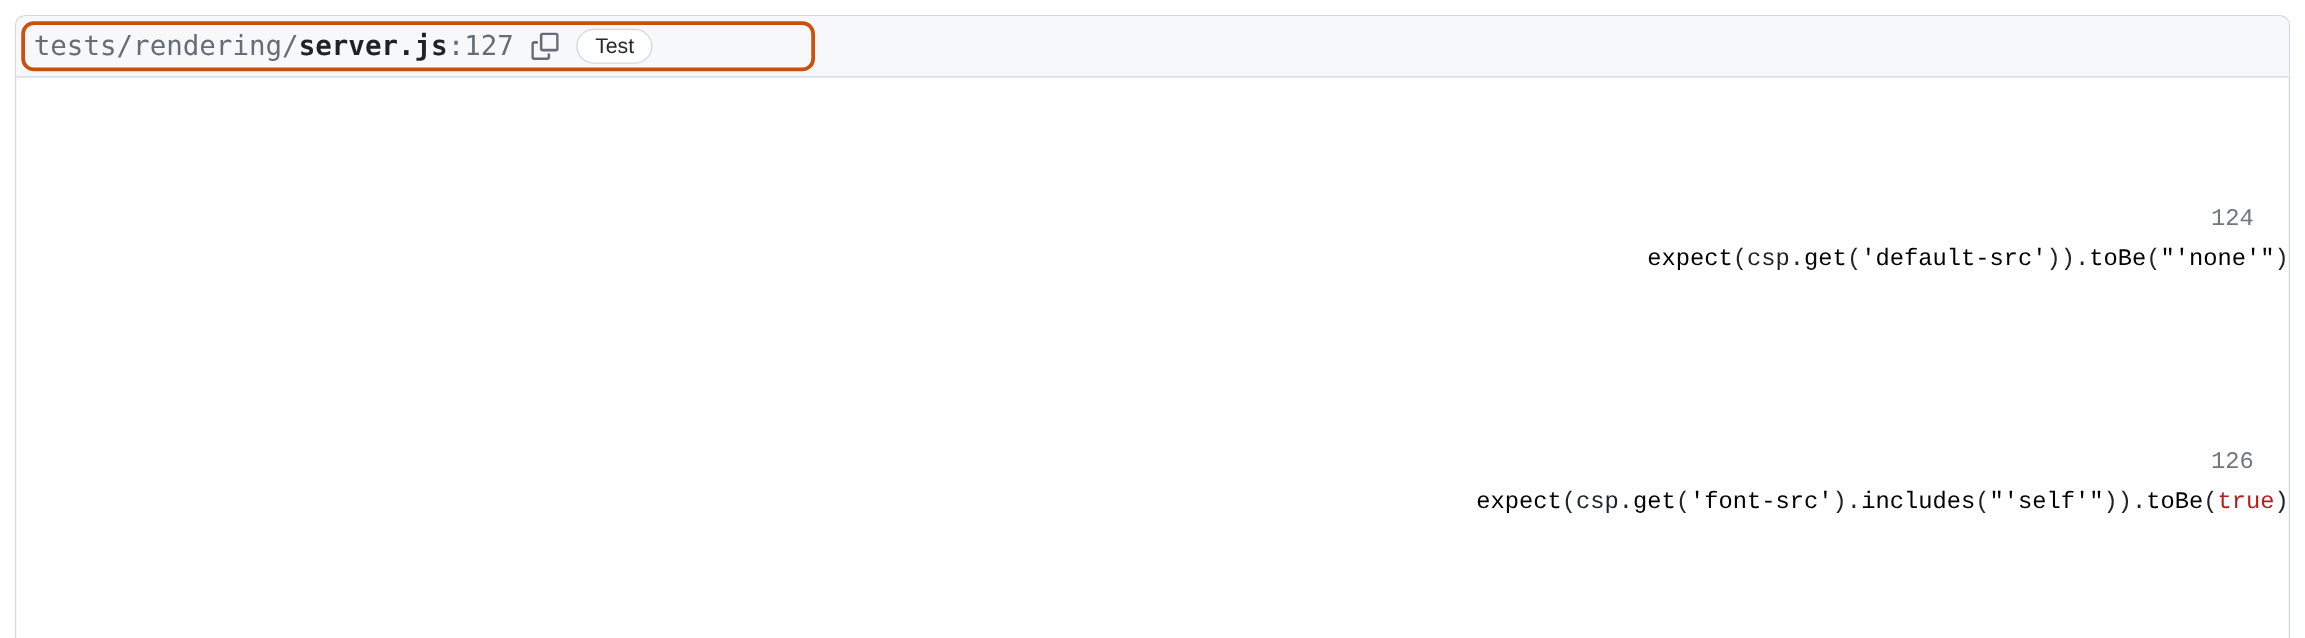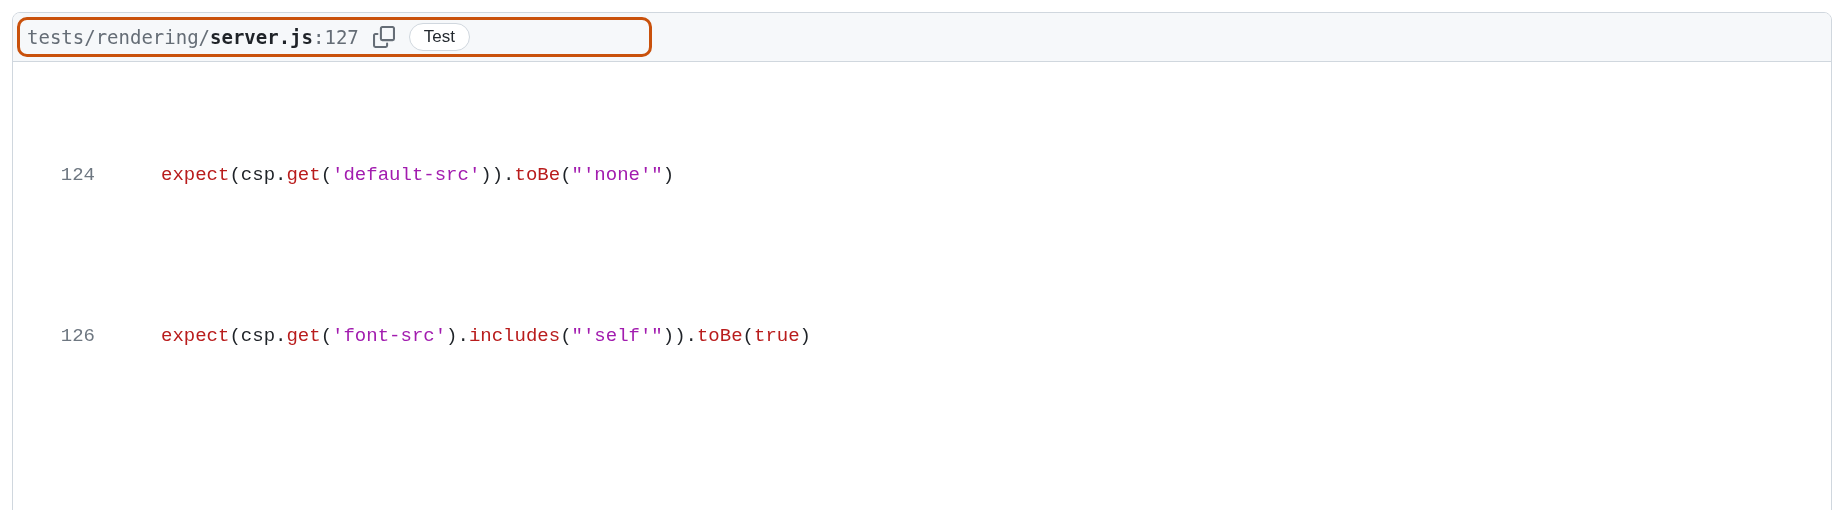--- a/index.html
+++ b/index.html
@@ -30,21 +30,21 @@
     top: 4px;
     left: 4px;
     height: calc(100% - 8px);
     border: 3px solid #c9510c;
     border-radius: 10px;
     pointer-events: none;
     width: 635px;
   }
   .file-path {
     font-family: ui-monospace, SFMono-Regular, "SF Mono", Menlo, Consolas, monospace;
-    font-size: 19px;
+    font-size: 22px;
     color: #656d76;
   }
   .file-path .filename { font-weight: 600; color: #1f2328; }
   .file-path .linenum { color: #656d76; }
   .copy-icon {
     display: inline-flex;
     width: 22px;
     height: 22px;
     color: #656d76;
     cursor: pointer;
@@ -65,35 +65,36 @@
   }
   .code-area {
     font-family: ui-monospace, SFMono-Regular, "SF Mono", Menlo, Consolas, "Liberation Mono", monospace;
     font-size: 19px;
     line-height: 1.7;
     white-space: pre;
   }
   .code-line {
     display: flex;
     align-items: flex-end;
+    flex-direction: column;
   }
   .gutter {
     width: 110px;
     text-align: right;
     padding-right: 28px;
     color: #6e7781;
     user-select: none;
     flex-shrink: 0;
   }
   .code-content {
     padding-left: 38px;
     flex: 1;
   }
-  .tok-fn { color: #b91c1c; }
-  .tok-str { color: #a21caf; }
+  .tok-fn { color: #000000; }
+  .tok-str { color: #000000; }
   .tok-bool { color: #b91c1c; }
 </style>
 </head>
 <body>
 
 <div class="code-card">
 
   <div class="file-header">
     <div class="header-highlight"></div>
     <span class="file-path"><span>tests/rendering/</span><span class="filename">server.js</span><span class="linenum">:</span><span class="linenum">127</span></span>

